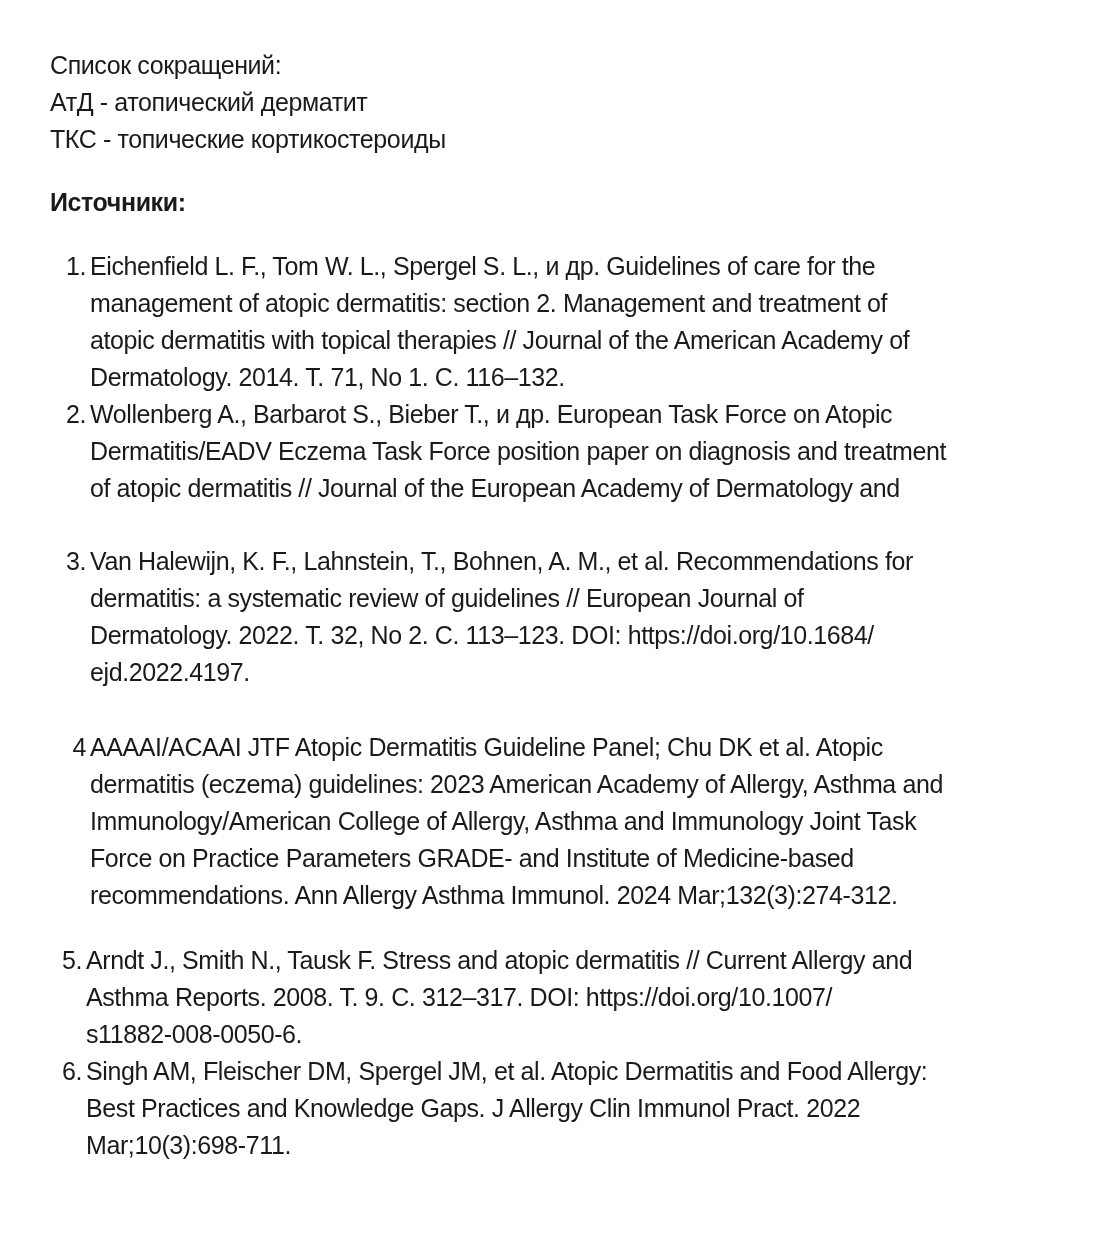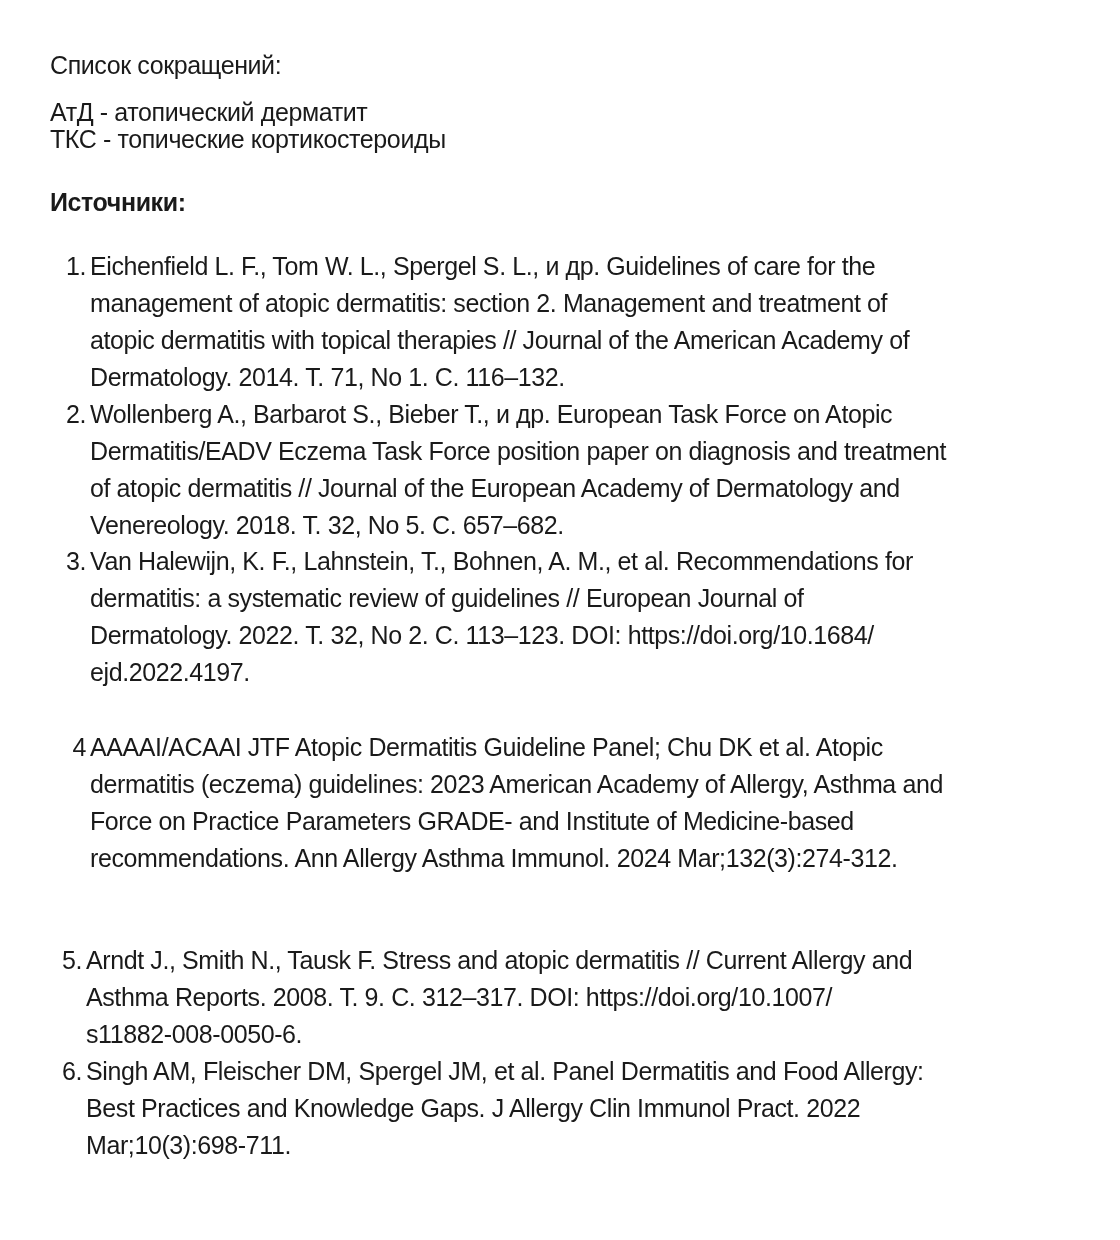--- a/index.html
+++ b/index.html
@@ -60,21 +60,21 @@
     line-height: 37px;
     height: 37px;
   }
 </style>
 </head>
 <body>
 
 <div class="page">
 
   <div class="abbr-line" style="top:50px;">Список сокращений:</div>
-  <div class="abbr-line" style="top:97px;">АтД - атопический дерматит</div>
+  <div class="abbr-line" style="top:87px;">АтД - атопический дерматит</div>
   <div class="abbr-line" style="top:124px;">ТКС - топические кортикостероиды</div>
 
   <div class="heading">Источники:</div>
 
   <div>
 
     <div class="ref" style="top:248px;">
       <span class="num">1.</span>
       <div class="body">
         <span class="line">Eichenfield L. F., Tom W. L., Spergel S. L., и др. Guidelines of care for the</span>
@@ -83,56 +83,56 @@
         <span class="line">Dermatology. 2014. T. 71, No 1. C. 116–132.</span>
       </div>
     </div>
 
     <div class="ref" style="top:396px;">
       <span class="num">2.</span>
       <div class="body">
         <span class="line">Wollenberg A., Barbarot S., Bieber T., и др. European Task Force on Atopic</span>
         <span class="line">Dermatitis/EADV Eczema Task Force position paper on diagnosis and treatment</span>
         <span class="line">of atopic dermatitis // Journal of the European Academy of Dermatology and</span>
-        <span class="line">Venereology. 2018. T. 32, No 5. C. 657–682.</span>
       </div>
     </div>
 
     <div class="ref" style="top:543px;">
       <span class="num">3.</span>
       <div class="body">
         <span class="line">Van Halewijn, K. F., Lahnstein, T., Bohnen, A. M., et al. Recommendations for</span>
         <span class="line">dermatitis: a systematic review of guidelines // European Journal of</span>
         <span class="line">Dermatology. 2022. T. 32, No 2. C. 113–123. DOI: https://doi.org/10.1684/</span>
         <span class="line">ejd.2022.4197.</span>
       </div>
     </div>
 
     <div class="ref" style="top:729px;">
       <span class="num">4</span>
       <div class="body">
         <span class="line">AAAAI/ACAAI JTF Atopic Dermatitis Guideline Panel; Chu DK et al. Atopic</span>
         <span class="line">dermatitis (eczema) guidelines: 2023 American Academy of Allergy, Asthma and</span>
+        <span class="line">Immunology/American College of Allergy, Asthma and Immunology Joint Task</span>
         <span class="line">Force on Practice Parameters GRADE- and Institute of Medicine-based</span>
         <span class="line">recommendations. Ann Allergy Asthma Immunol. 2024 Mar;132(3):274-312.</span>
       </div>
     </div>
 
     <div class="ref" style="top:942px; left:46px;">
       <span class="num">5.</span>
       <div class="body">
         <span class="line">Arndt J., Smith N., Tausk F. Stress and atopic dermatitis // Current Allergy and</span>
         <span class="line">Asthma Reports. 2008. T. 9. C. 312–317. DOI: https://doi.org/10.1007/</span>
         <span class="line">s11882-008-0050-6.</span>
       </div>
     </div>
 
     <div class="ref" style="top:1053px; left:46px;">
       <span class="num">6.</span>
       <div class="body">
-        <span class="line">Singh AM, Fleischer DM, Spergel JM, et al. Panel Dermatitis and Food Allergy:</span>
+        <span class="line">Singh AM, Fleischer DM, Spergel JM, et al. Atopic Dermatitis and Food Allergy:</span>
         <span class="line">Best Practices and Knowledge Gaps. J Allergy Clin Immunol Pract. 2022</span>
         <span class="line">Mar;10(3):698-711.</span>
       </div>
     </div>
 
   </div>
 </div>
 
 </body></html>

